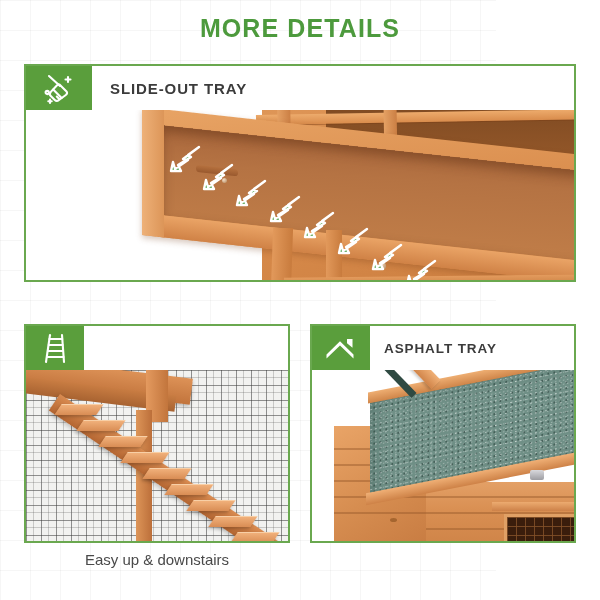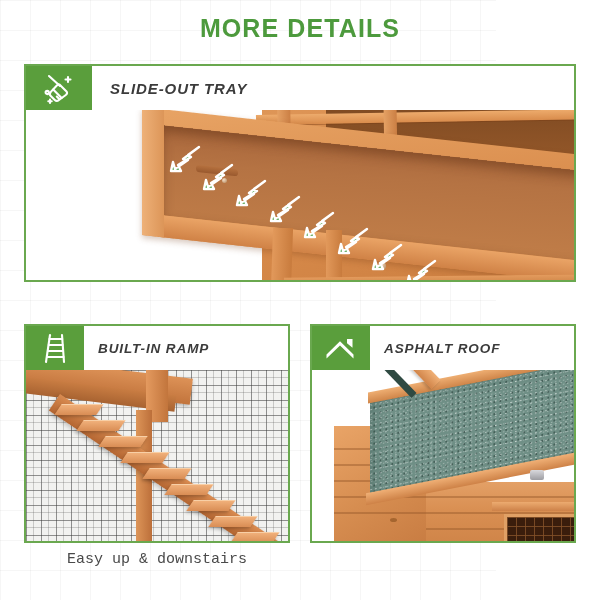--- a/index.html
+++ b/index.html
@@ -28,21 +28,20 @@
     letter-spacing: 1.1px;
     color: #4d9a3d;
   }
 
   
   .card {
     position: absolute;
     border: 2px solid #6aa84f;
     background: #ffffff;
     overflow: hidden;
-    font-style: italic;
   }
   #card-tray  { left: 24px;  top: 64px;  width: 552px; height: 218px; }
   #card-ramp  { left: 24px;  top: 324px; width: 266px; height: 219px; }
   #card-roof  { left: 310px; top: 324px; width: 266px; height: 219px; }
 
   
   .card-head {
     position: absolute; left: 0; top: 0;
     display: flex; align-items: stretch;
     z-index: 6;
@@ -294,21 +293,21 @@
   }
 
   
   .caption {
     position:absolute;
     text-align:center;
     font-size:15px;
     color:#4a4a4a;
   }
   #cap-tray { left:24px;  top:288px; width:552px; }
-  #cap-ramp { left:24px;  top:551px; width:266px;font-family:Liberation Mono, monospace; }
+  #cap-ramp { left:24px;  top:551px; width:266px; }
   #cap-roof { left:310px; top:551px; width:266px; }
 </style>
 </head>
 <body>
 
 <div id="page">
 
   <div id="title">MORE DETAILS</div>
 
   <div class="card" id="card-tray">
@@ -432,21 +431,20 @@
           <svg width="30" height="32" viewBox="0 0 30 32" fill="none" stroke="#ffffff" stroke-width="2.1" stroke-linecap="round" stroke-linejoin="round">
             <path d="M10 3 L6 30"></path>
             <path d="M22 3 L24 30"></path>
             <path d="M9.4 7 L22.2 7"></path>
             <path d="M8.8 13 L22.6 13"></path>
             <path d="M8.1 19 L23 19"></path>
             <path d="M7.4 25 L23.5 25"></path>
           </svg>
         </span>
       </div>
-      <div class="head-label">BUILT-IN RAMP</div>
     </div>
   </div>
 
   <div class="caption" id="cap-ramp">Easy up &amp; downstairs</div>
 
   <div class="card" id="card-roof">
 
     <div class="photo">
       <div class="roof-scene">
 
@@ -483,18 +481,18 @@
 
     <div class="card-head">
       <div class="badge">
         <span>
           <svg width="34" height="26" viewBox="0 0 34 26" fill="#ffffff">
             <path d="M2.5 19.5 L16 6.2 L29.5 19.5 L29.5 23.5 L16 10.6 L2.5 23.5 Z"></path>
             <path d="M23 4 L28.5 4 L28.5 12.8 L23 8.2 Z"></path>
           </svg>
         </span>
       </div>
-      <div class="head-label">ASPHALT ROOF</div>
+      <div class="head-label">ASPHALT TRAY</div>
     </div>
   </div>
 
 
 </div>
 
 </body></html>

